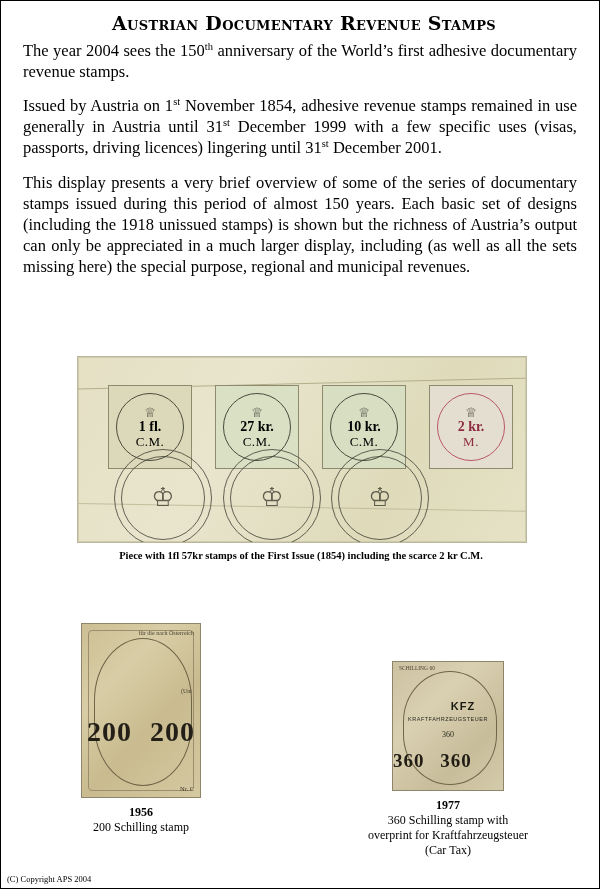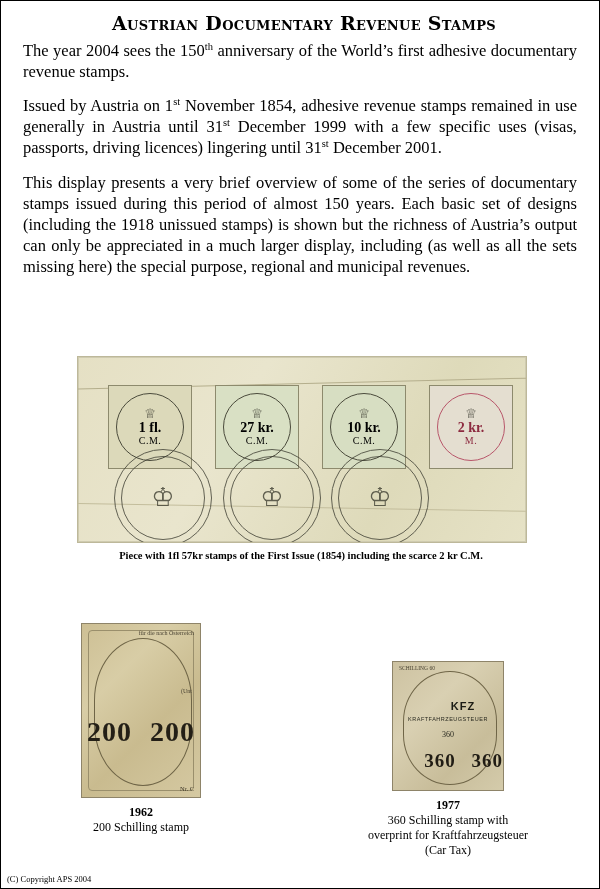--- a/index.html
+++ b/index.html
@@ -101,21 +101,21 @@
     text-align: center;
     line-height: 1.05;
   }
   .stamp .val {
     font-family: "Liberation Serif", serif;
     font-weight: bold;
     font-size: 14px;
   }
   .stamp .cm {
     font-family: "Liberation Serif", serif;
-    font-size: 10px;
+    font-size: 13px;
     letter-spacing: 0.5px;
   }
   .stamp .eagle {
     font-size: 13px;
     line-height: 1;
     margin-bottom: 1px;
     color: #3a3a30;
   }
   .stamp.s1 { left: 30px;  background: #dcd9ba; }
   .stamp.s2 { left: 137px; background: #d9e0c4; }
@@ -278,21 +278,21 @@
     top: 68px;
     text-align: center;
     font-family: "Liberation Serif", serif;
     font-size: 8px;
     color: #2a2a20;
   }
   .kfz-stamp .denom {
     position: absolute;
     left: 0; right: 0;
     top: 88px;
-    text-align: right;
+    text-align: left;
     font-family: "Liberation Serif", serif;
     font-weight: bold;
     font-size: 19px;
     letter-spacing: 1px;
     color: #201c14;
   }
   .kfz-stamp .topline {
     position: absolute;
     left: 6px; top: 3px;
     font-size: 5.5px;
@@ -388,21 +388,21 @@
       <div class="oval-text"></div>
       <div class="topline">für die nach Österreich</div>
       <div class="midline">(Unt</div>
       <div class="denom">
         <span style="margin-right: 10px;">200</span>
         <span>200</span>
       </div>
       <div class="botline">Nr. C</div>
     </div>
     <div class="stamp-caption">
-      <div class="yr">1962</div>
+      <div class="yr">1956</div>
       <div>200 Schilling stamp</div>
     </div>
   </div>
 
   <div class="kfz-wrap">
     <div class="kfz-stamp">
       <div class="oval-text"></div>
       <div class="topline">SCHILLING  60</div>
       <div class="kfz">KFZ</div>
       <div class="kfzsub">KRAFTFAHRZEUGSTEUER</div>

